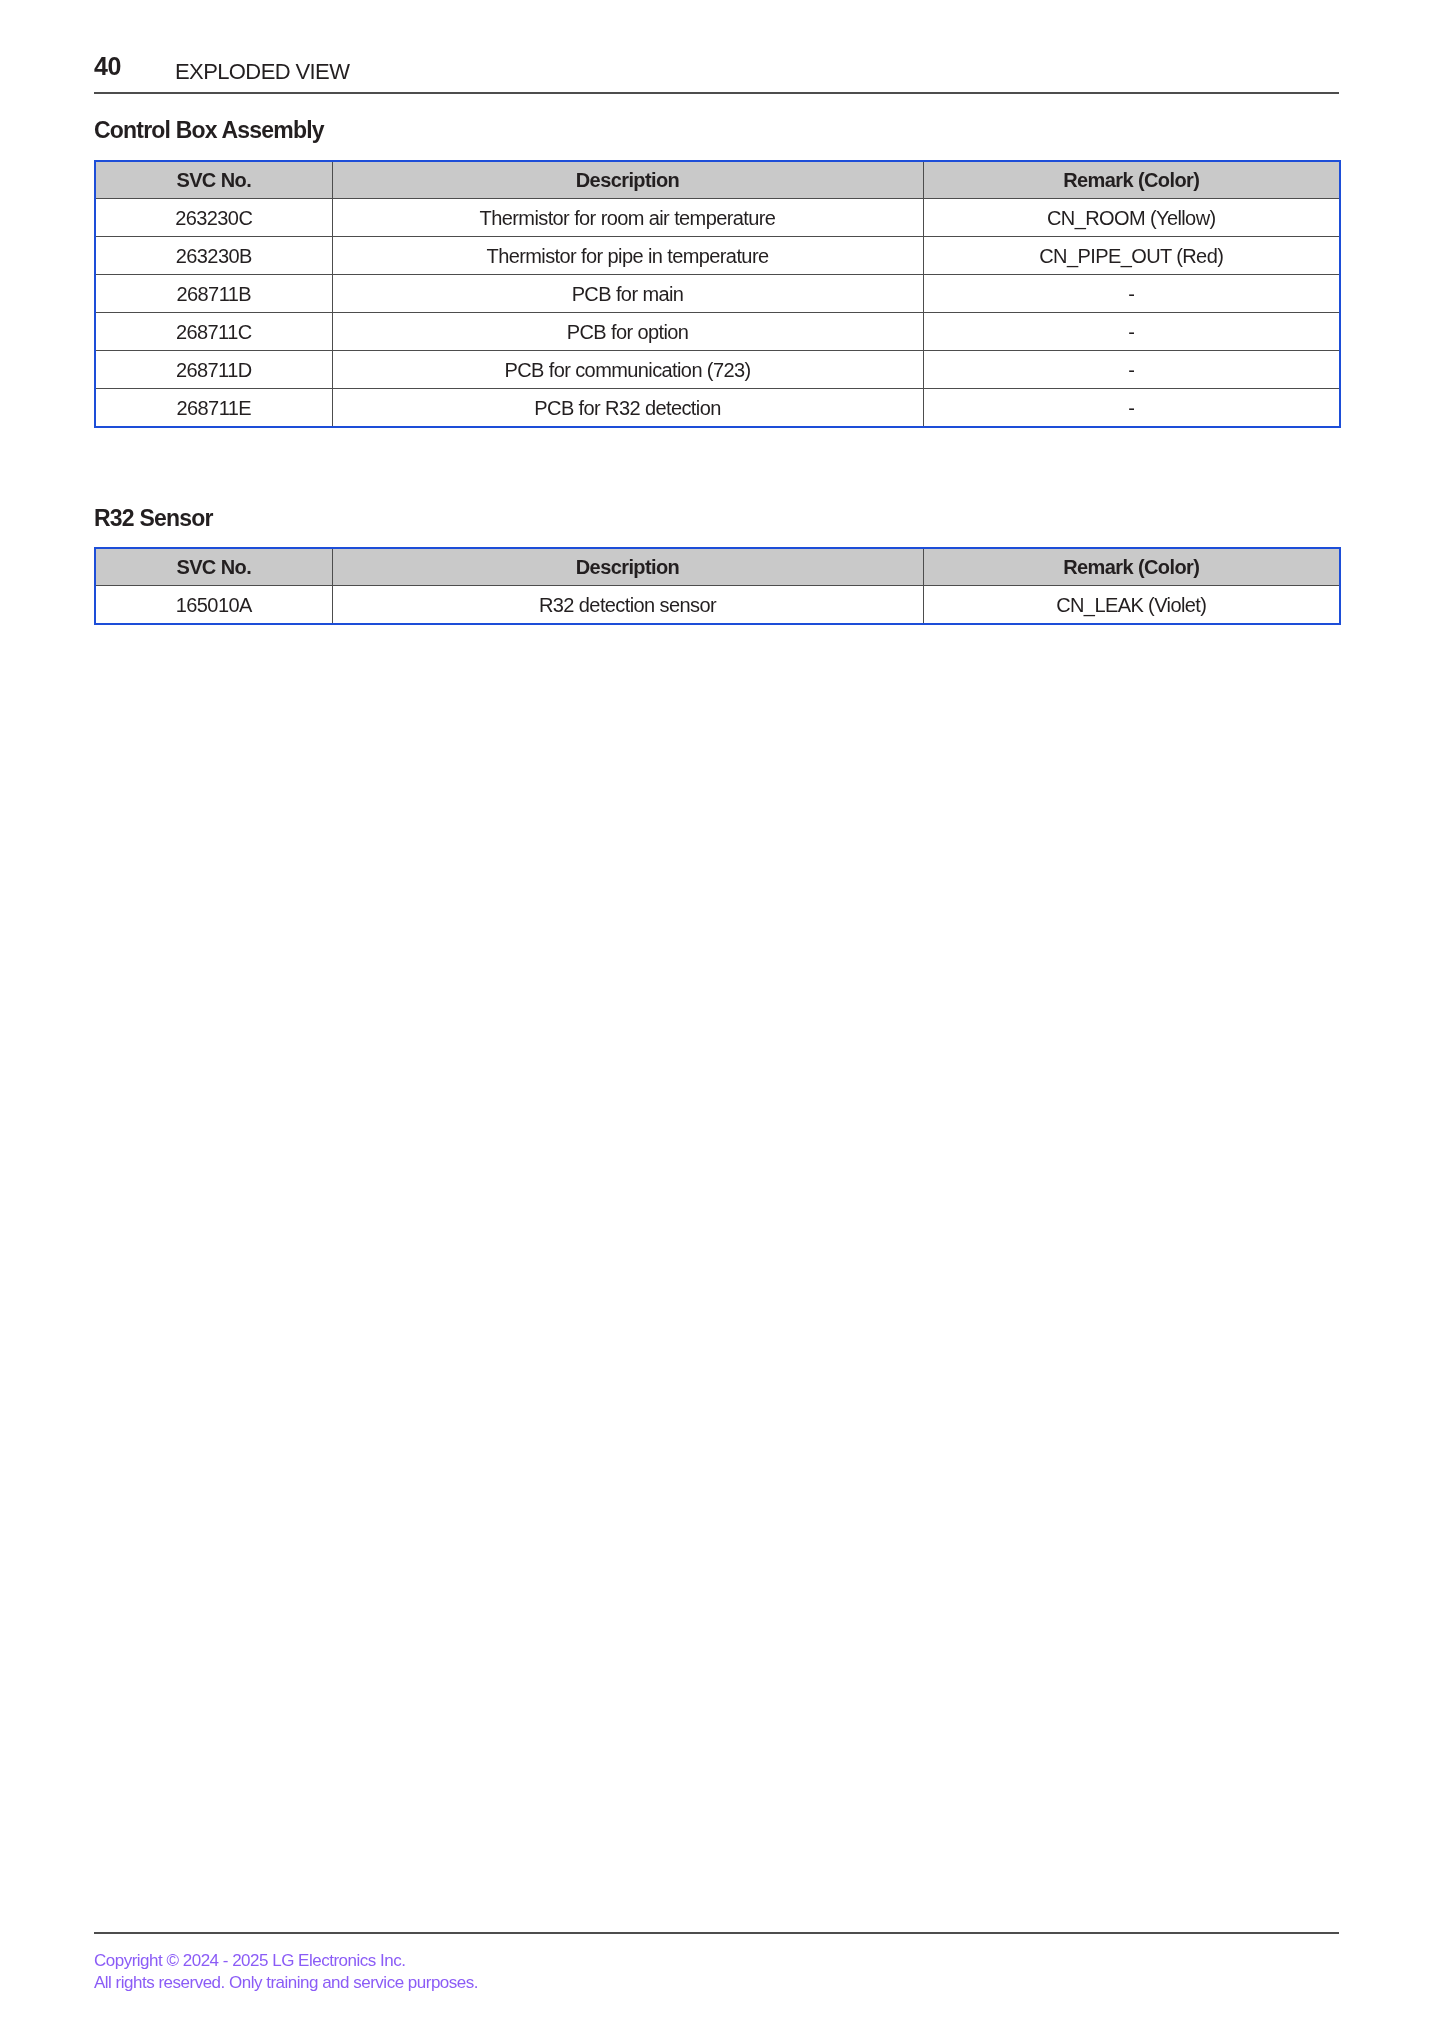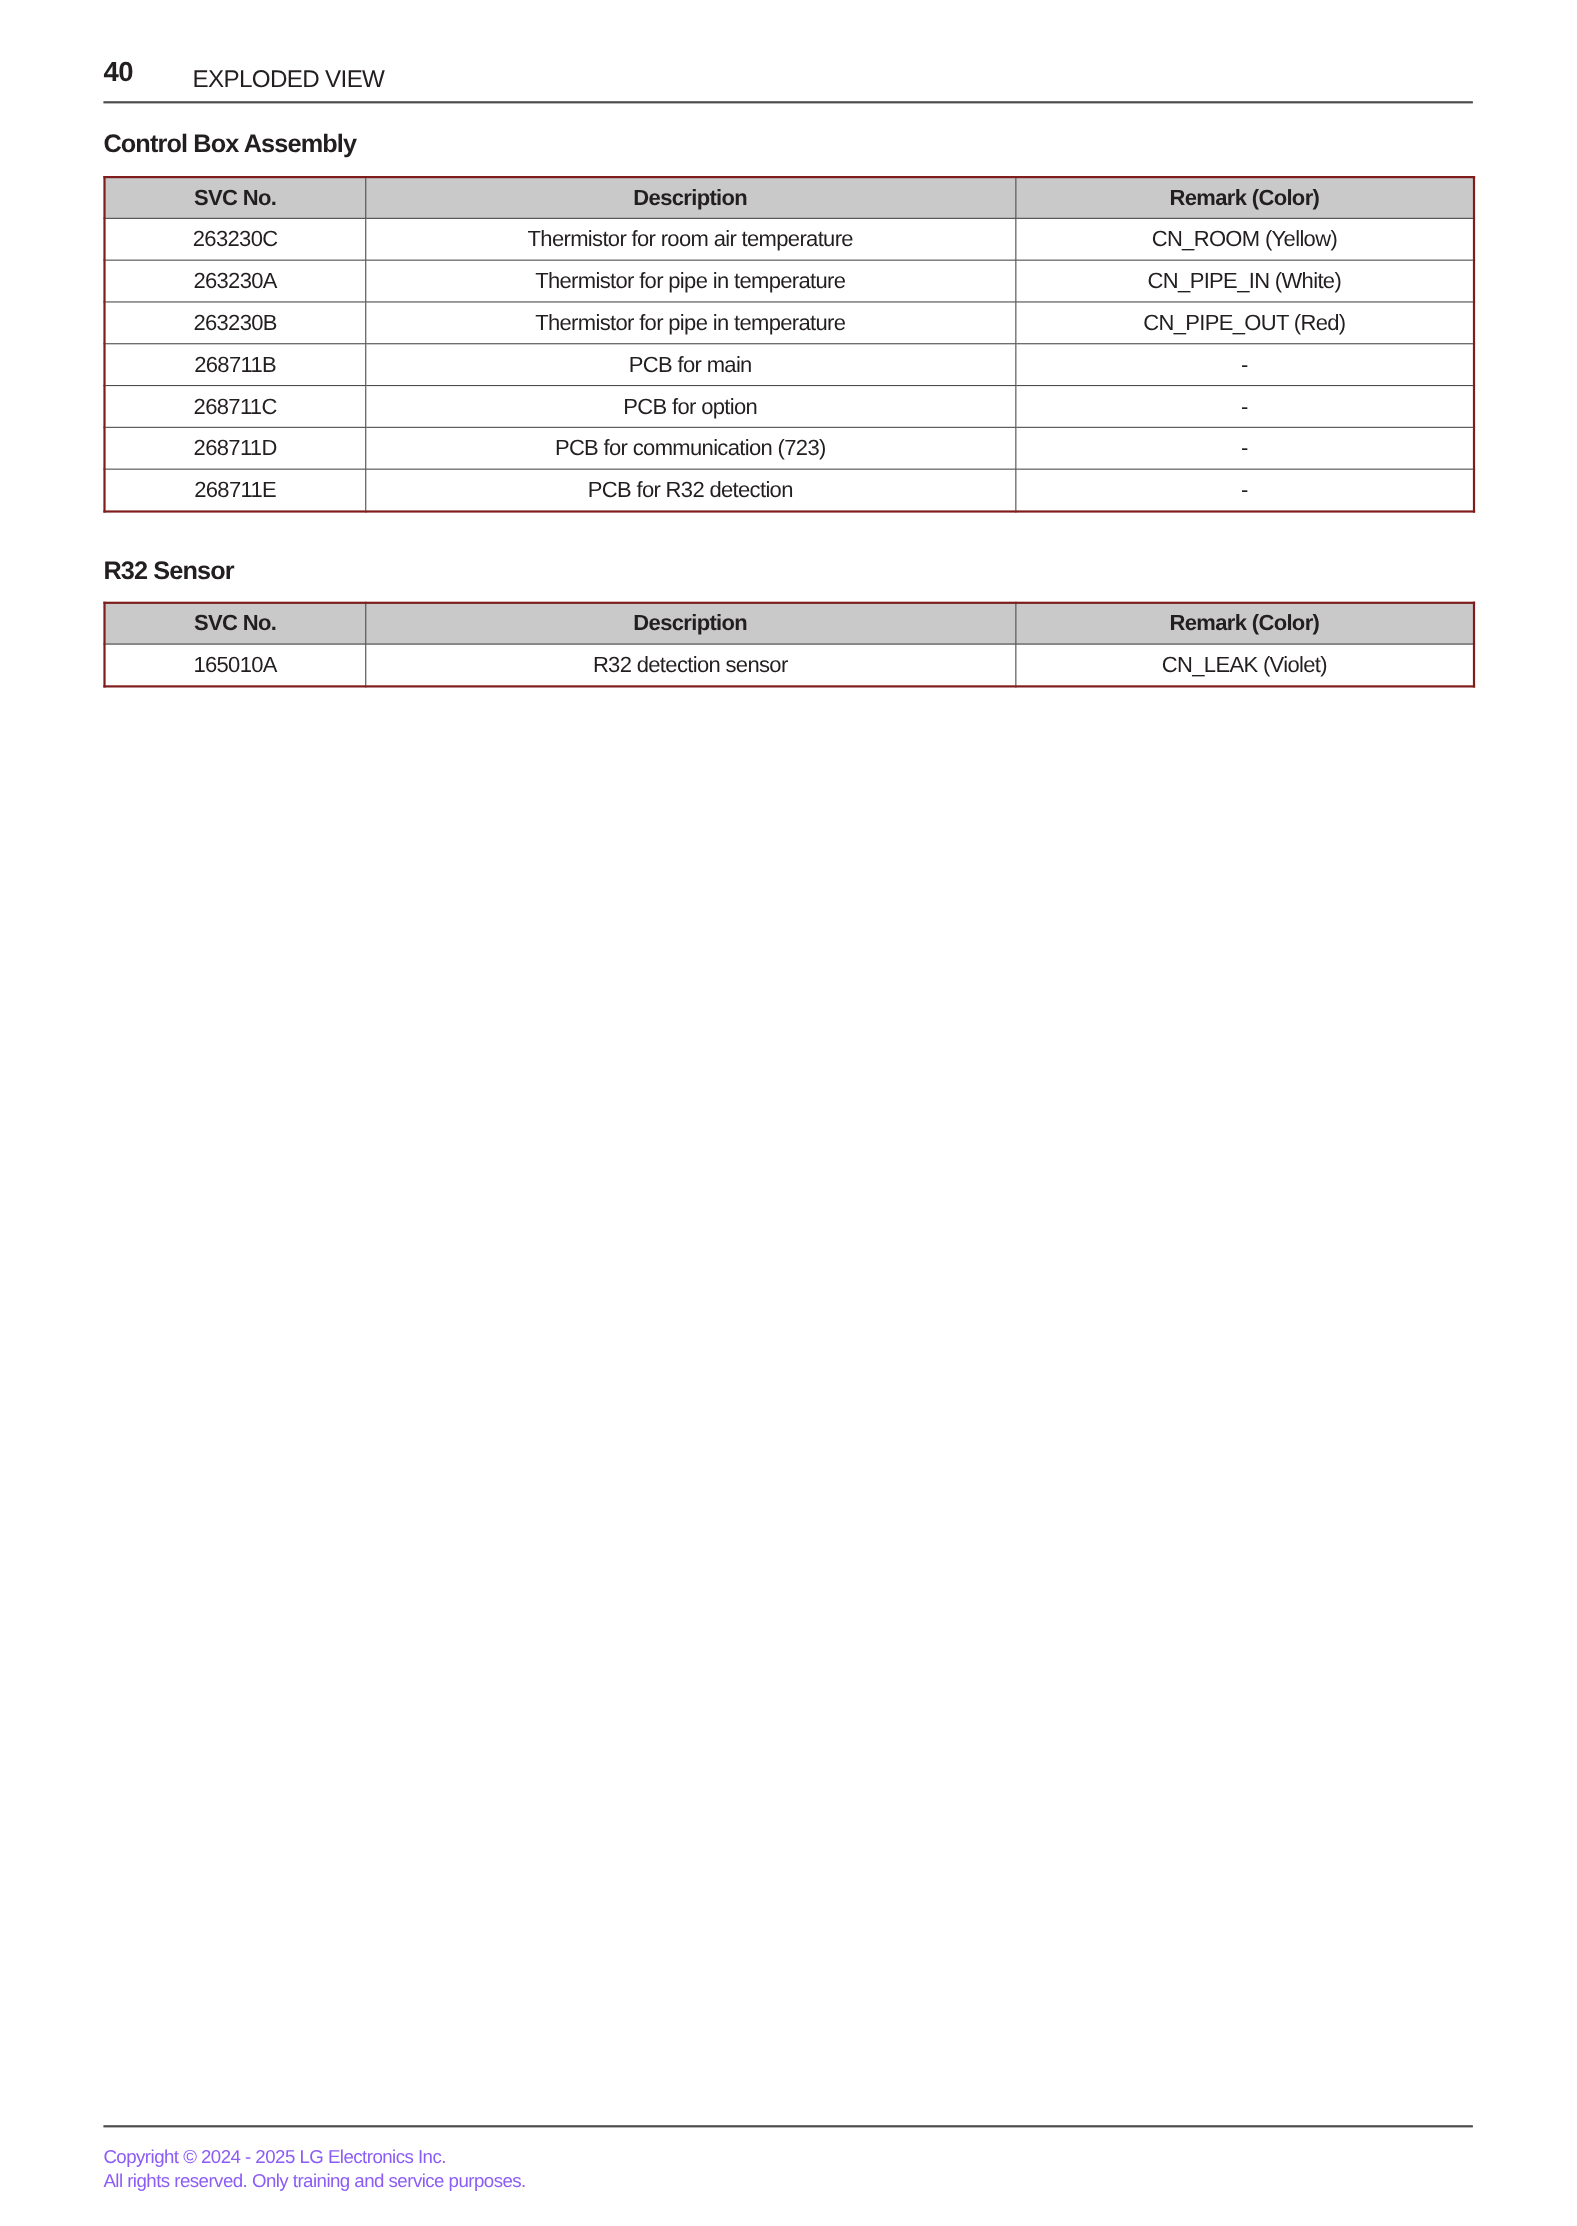--- a/index.html
+++ b/index.html
@@ -24,21 +24,21 @@
       position: absolute; left: 94px;
       font-size: 23px; font-weight: bold; line-height: 36px; letter-spacing: -0.8px;
       margin: 0;
     }
     #title-control { top: 112px; }
     #title-r32 { top: 500px; }
 
     table.parts {
       position: absolute; left: 94px; width: 1245px;
       border-collapse: collapse; table-layout: fixed;
-      border: 2px solid #7f1d1d;
+      border: 2px solid #1d4ed8;
     }
     #table-control { top: 160px; }
     #table-r32 { top: 547px; }
     table.parts col.c1 { width: 237px; }
     table.parts col.c2 { width: 591px; }
     table.parts col.c3 { width: 417px; }
     table.parts th, table.parts td {
       border: 1.5px solid #4d4d4d;
       text-align: center; vertical-align: middle;
       height: 37px; padding: 0;
@@ -82,25 +82,20 @@
       <th>SVC No.</th>
       <th>Description</th>
       <th>Remark (Color)</th>
     </tr>
   </thead>
   <tbody>
     <tr>
       <td>263230C</td>
       <td>Thermistor for room air temperature</td>
       <td>CN_ROOM (Yellow)</td>
-    </tr>
-    <tr>
-      <td>263230A</td>
-      <td>Thermistor for pipe in temperature</td>
-      <td>CN_PIPE_IN (White)</td>
     </tr>
     <tr>
       <td>263230B</td>
       <td>Thermistor for pipe in temperature</td>
       <td>CN_PIPE_OUT (Red)</td>
     </tr>
     <tr>
       <td>268711B</td>
       <td>PCB for main</td>
       <td>-</td>

